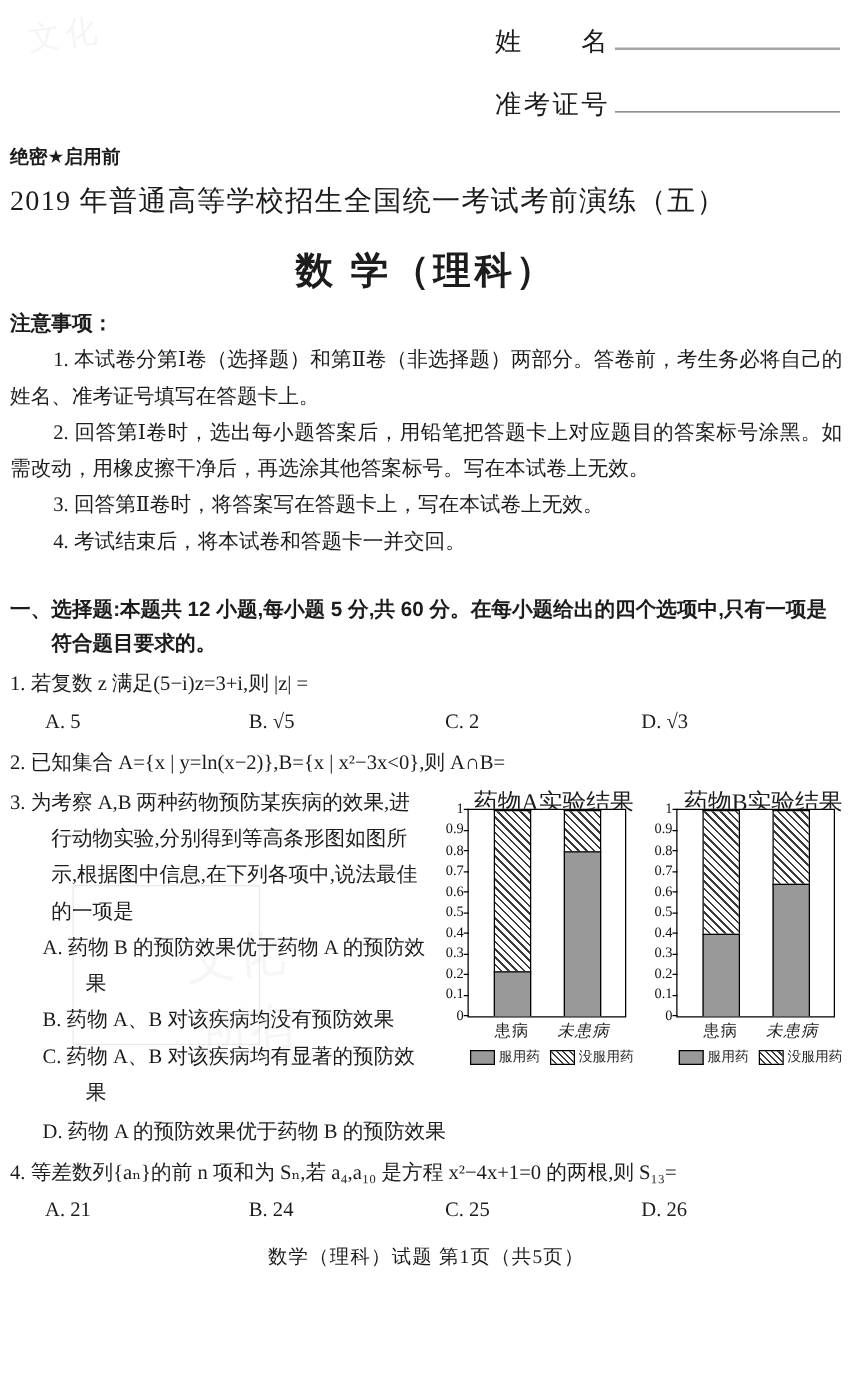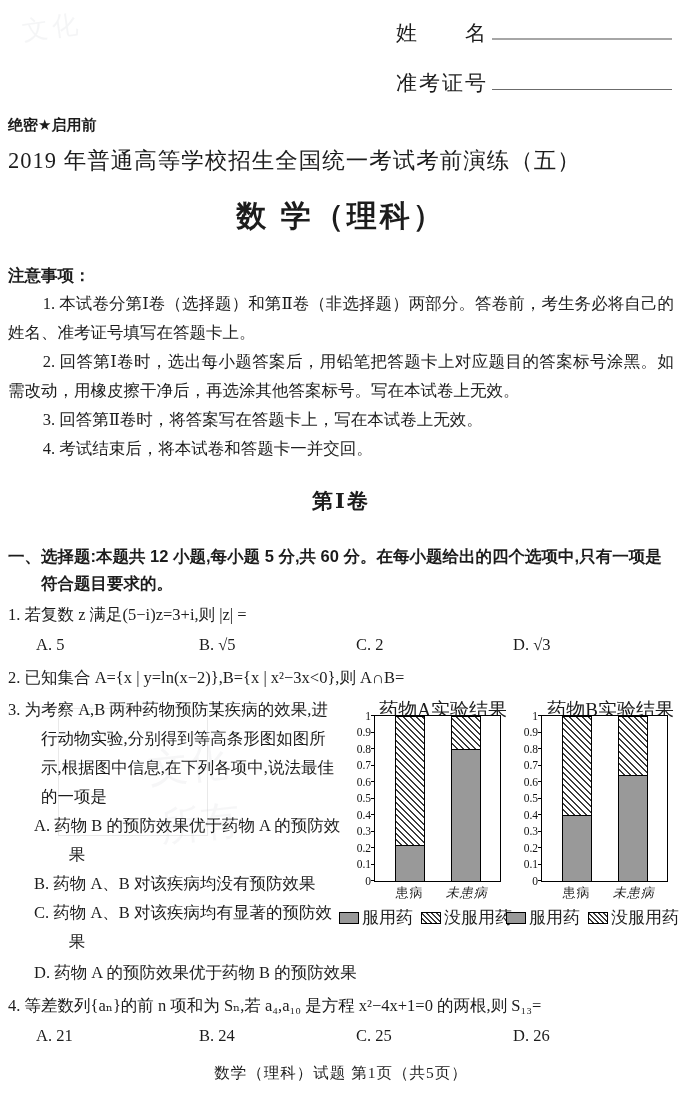--- a/index.html
+++ b/index.html
@@ -32,21 +32,21 @@
     font-family:"Liberation Sans","DejaVu Sans",sans-serif;
     font-weight:700; font-size:15px; margin-top:2px; position:relative; z-index:1;
   }
   .exam-title { text-align:left; font-size:22.5px; margin-top:10px; letter-spacing:1px; position:relative; z-index:1; }
   .subject-title {
     text-align:center; font-size:30px; font-weight:700; letter-spacing:3px; margin-top:20px;
     font-family:"Liberation Sans","DejaVu Sans",sans-serif; position:relative; z-index:1;
   }
 
   
-  .notice { margin-top:24px; position:relative; z-index:1; }
+  .notice { margin-top:8px; position:relative; z-index:1; }
   .notice-heading { font-family:"Liberation Sans","DejaVu Sans",sans-serif; font-weight:700; font-size:16.5px; line-height:28px; }
   .notice-item { font-size:16.5px; line-height:29px; text-indent:2.1em; text-align:justify; }
 
   
   .part-title { text-align:center; font-size:21px; font-weight:700; margin-top:24px; letter-spacing:2px; position:relative; z-index:1; }
   .section-heading {
     margin-top:28px; font-family:"Liberation Sans","DejaVu Sans",sans-serif;
     font-weight:700; font-size:16.5px; line-height:27px;
     padding-left:2em; text-indent:-2em; position:relative; z-index:1;
   }
@@ -83,21 +83,21 @@
   .seg { width:100%; border-left:1px solid #000; border-right:1px solid #000; }
   .seg.hatch {
     background:repeating-linear-gradient(45deg,#ffffff 0px,#ffffff 3px,#3c3c3c 3px,#3c3c3c 4.4px);
     border-top:1px solid #000;
   }
   .seg.solid { background:#999999; border-top:1px solid #000; }
   .xrow { position:relative; margin-left:30px; width:127px; height:20px; font-size:13px; }
   .xlabel { position:absolute; top:2px; transform:translateX(-50%); white-space:nowrap; letter-spacing:1px; }
   .xlabel.x0 { left:28%; }
   .xlabel.x1 { left:73%;font-style:italic; }
-  .legend { display:flex; justify-content:center; gap:8px; margin-top:4px; font-size:17px; align-items:center; }
+  .legend { display:flex; justify-content:flex-end; gap:8px; margin-top:4px; font-size:11px; align-items:center; }
   .legend-item { display:flex; align-items:center; gap:3px; white-space:nowrap; }
   .swatch { width:20px; height:12px; border:1px solid #000; display:inline-block; }
   .swatch.solid { background:#999999; }
   .swatch.hatch { background:repeating-linear-gradient(45deg,#ffffff 0px,#ffffff 2.4px,#3c3c3c 2.4px,#3c3c3c 3.6px); }
 
   .footer { text-align:center; font-size:15.5px; margin-top:12px; letter-spacing:1px; position:relative; z-index:1; }
 </style>
 </head>
 <body>
 
@@ -124,21 +124,20 @@
   <div class="subject-title">数 学（理科）</div>
 
   <div class="notice">
     <div class="notice-heading">注意事项：</div>
     <p class="notice-item">1. 本试卷分第Ⅰ卷（选择题）和第Ⅱ卷（非选择题）两部分。答卷前，考生务必将自己的姓名、准考证号填写在答题卡上。</p>
     <p class="notice-item">2. 回答第Ⅰ卷时，选出每小题答案后，用铅笔把答题卡上对应题目的答案标号涂黑。如需改动，用橡皮擦干净后，再选涂其他答案标号。写在本试卷上无效。</p>
     <p class="notice-item">3. 回答第Ⅱ卷时，将答案写在答题卡上，写在本试卷上无效。</p>
     <p class="notice-item">4. 考试结束后，将本试卷和答题卡一并交回。</p>
   </div>
 
-  <div class="part-title">第Ⅰ卷</div>
   <div class="section-heading">一、选择题:本题共 12 小题,每小题 5 分,共 60 分。在每小题给出的四个选项中,只有一项是符合题目要求的。</div>
 
   <div class="question">
     <div class="stem">1. 若复数 z 满足(5−i)z=3+i,则 |z| =</div>
     <div class="options">
       <span>A. 5</span>
       <span>B. √5</span>
       <span>C. 2</span>
       <span>D. √3</span>
     </div>

